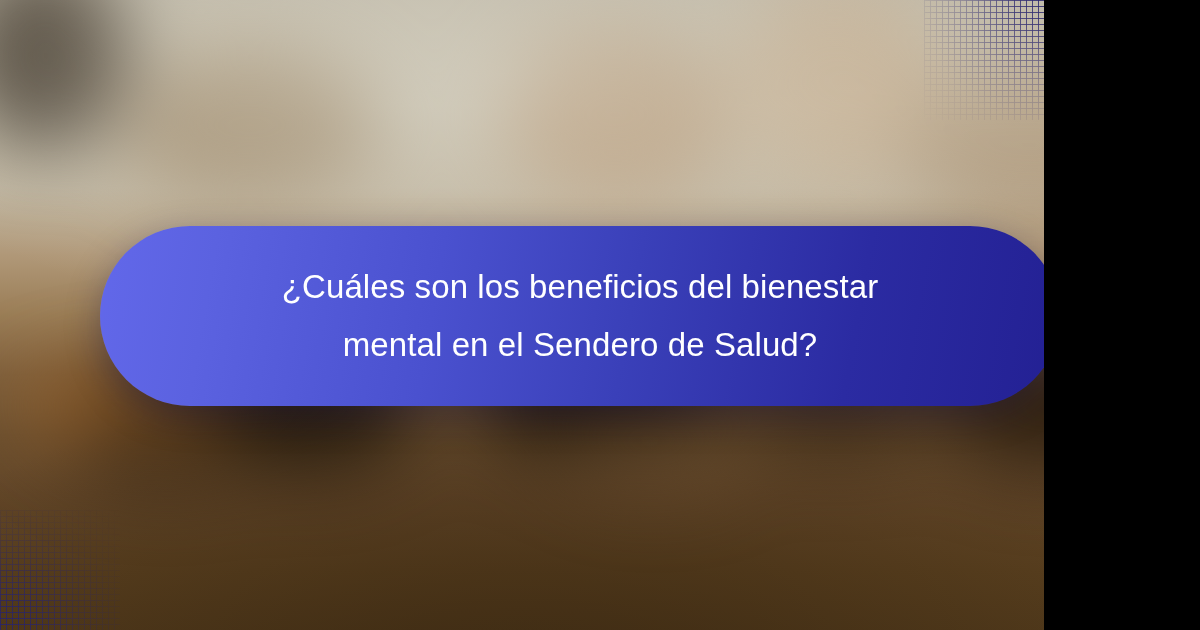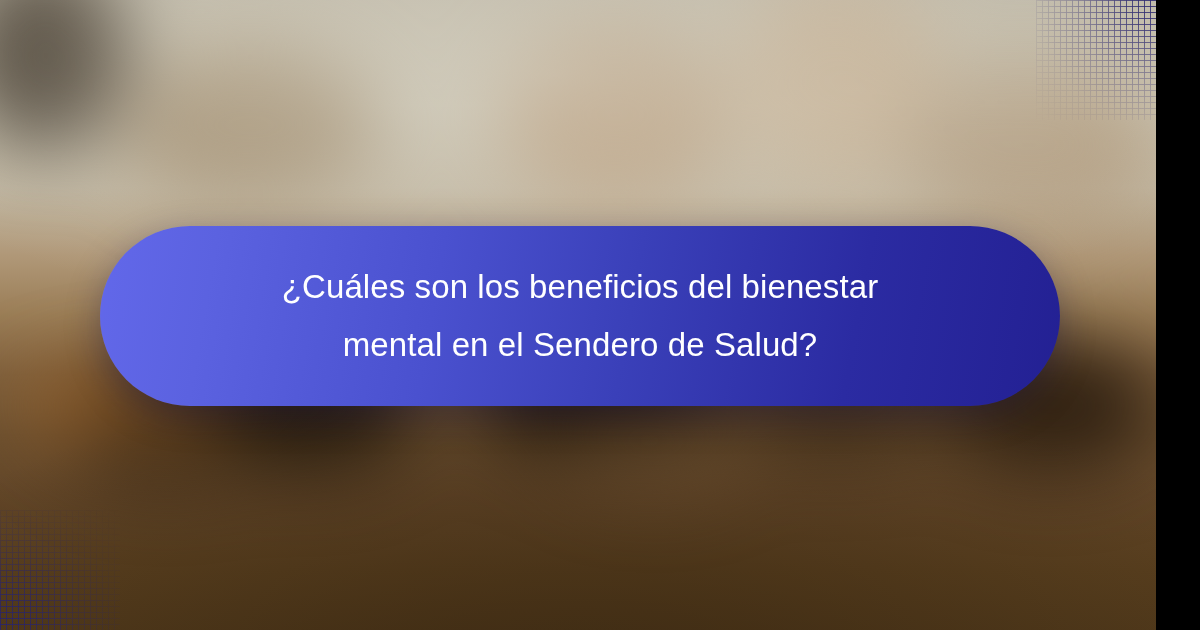--- a/index.html
+++ b/index.html
@@ -2,21 +2,21 @@
 <html><head>
 <meta charset="utf-8">
 <style>
   html, body {
     margin: 0;
     padding: 0;
     background: #000;
   }
   #stage {
     position: relative;
-    width: 1156px;
+    width: 1044px;
     height: 630px;
     overflow: hidden;
     font-family: "Liberation Sans", sans-serif;
     background: #8a7a63;
   }
 
   
   .bg-layer {
     position: absolute;
     inset: -60px;

